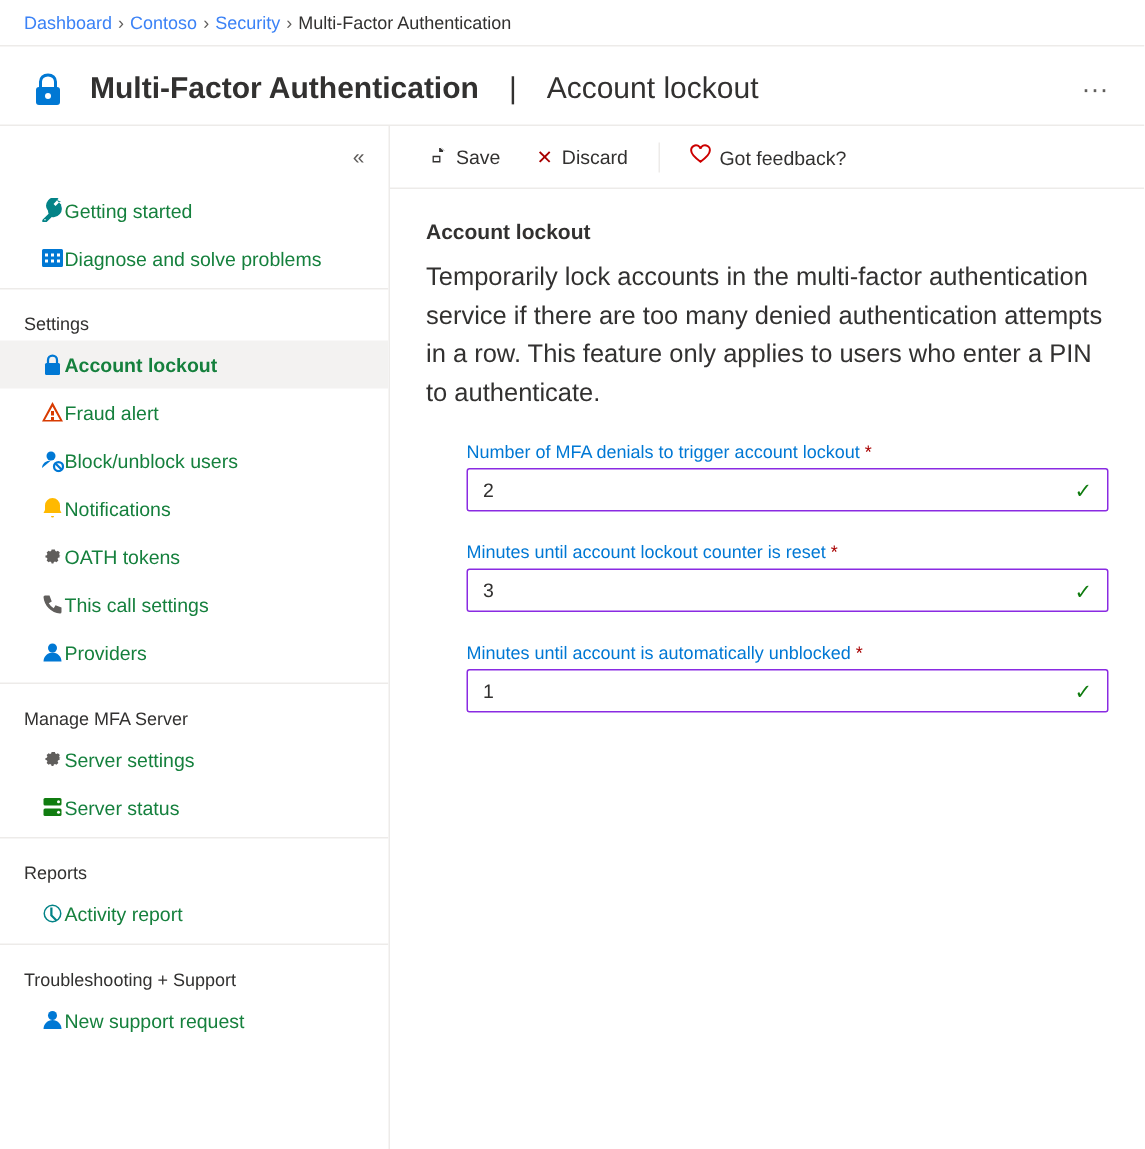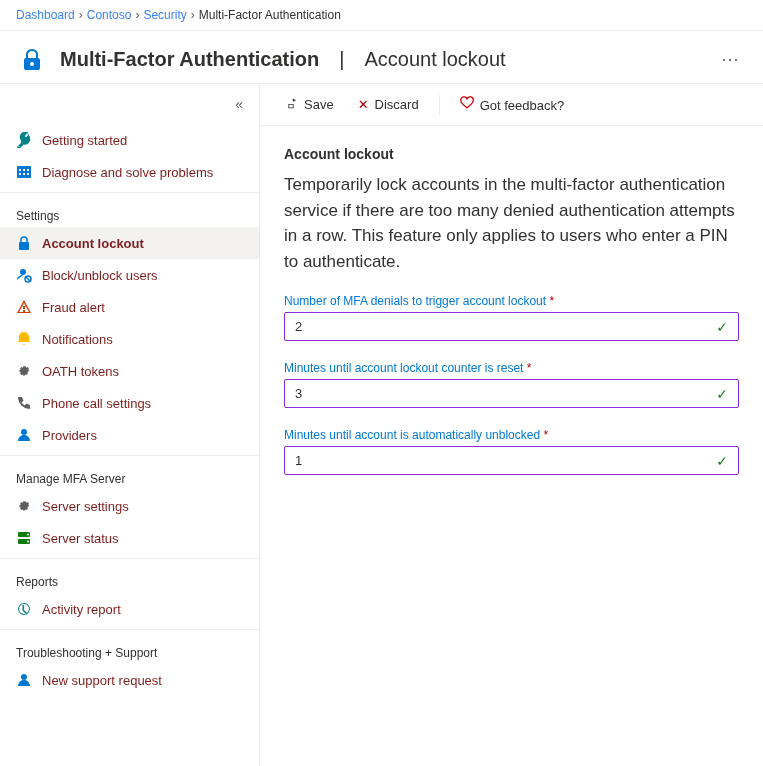--- a/index.html
+++ b/index.html
@@ -20,42 +20,42 @@
     .more-btn { margin-left: auto; background: none; border: none; cursor: pointer; font-size: 18px; color: #605e5c; padding: 4px 8px; }
 
     
     .main-layout { display: flex; flex: 1; overflow: hidden; }
 
     
     .sidebar { width: 260px; min-width: 260px; border-right: 1px solid #edebe9; overflow-y: auto; background: #fff; padding: 0; }
     .sidebar-collapse-btn { display: flex; justify-content: flex-end; padding: 8px 12px; }
     .collapse-btn { background: none; border: none; cursor: pointer; color: #605e5c; font-size: 14px; padding: 4px; }
 
-    .sidebar-nav-item { display: flex; align-items: center; gap: 10px; padding: 8px 16px; cursor: pointer; color: #7f1d1d; font-size: 13px; text-decoration: none; }
+    .sidebar-nav-item { display: flex; align-items: center; padding: 8px 27px; cursor: pointer; color: #15803d; font-size: 13px; text-decoration: none; }
     .sidebar-nav-item.active { background: #f3f2f1; font-weight: 600; }
     .sidebar-nav-item .nav-icon { width: 16px; height: 16px; display: flex; align-items: center; justify-content: center; flex-shrink: 0; }
 
     .sidebar-section-header { padding: 12px 16px 4px 16px; font-size: 12px; font-weight: 400; color: #323130; }
     .sidebar-divider { height: 1px; background: #edebe9; margin: 4px 0; }
 
     
     .content-area { flex: 1; overflow-y: auto; }
 
     
     .toolbar { display: flex; align-items: center; gap: 8px; padding: 8px 16px; border-bottom: 1px solid #edebe9; }
     .toolbar-btn { display: flex; align-items: center; gap: 6px; background: none; border: none; cursor: pointer; font-size: 13px; color: #323130; padding: 4px 8px; border-radius: 2px; justify-content: center; }
     .toolbar-divider { width: 1px; height: 20px; background: #edebe9; margin: 0 4px; }
     .toolbar-feedback { display: flex; align-items: flex-end; gap: 6px; background: none; border: none; cursor: pointer; font-size: 13px; color: #323130; padding: 4px 8px; }
 
     
     .content-body { padding: 20px 24px; }
     .section-title { font-size: 14px; font-weight: 600; color: #323130; margin-bottom: 10px; }
     .section-desc { font-size: 17px; color: #323130; line-height: 1.5; margin-bottom: 20px; max-width: 480px; }
 
-    .form-group { margin-bottom: 20px; }
+    .form-group { margin-bottom: 20px; margin-left: 27px; }
     .form-label { font-size: 12px; color: #0078d4; margin-bottom: 4px; display: block; }
     .form-label span.required { color: #a80000; }
     .form-input-wrapper { position: relative; border: 1px solid #8a2be2; border-radius: 2px; background: #fff; }
     .form-input-wrapper input { width: 100%; padding: 6px 32px 6px 10px; border: none; outline: none; font-size: 13px; color: #323130; background: transparent; }
     .form-input-check { position: absolute; right: 10px; top: 50%; transform: translateY(-50%); color: #107c10; font-size: 14px; }
 
     
     .icon-teal { color: #038387; }
     .icon-blue { color: #0078d4; }
     .icon-orange { color: #d83b01; }
@@ -123,41 +123,41 @@
       <span class="nav-icon icon-blue">
         <svg width="16" height="16" viewBox="0 0 16 16" fill="currentColor">
             <rect x="3" y="7" width="10" height="8" rx="1"></rect>
             <path d="M5 7V5a3 3 0 0 1 6 0v2" stroke="currentColor" stroke-width="1.5" fill="none"></path>
           </svg>
       </span>
       <span>Account lockout</span>
     </div>
 
     <div class="sidebar-nav-item">
+      <span class="nav-icon icon-orange">
+        <svg width="16" height="16" viewBox="0 0 16 16" fill="currentColor">
+            <path d="M8 1L1 14h14L8 1zm0 3l5 9H3l5-9zm-1 3v3h2V7H7zm0 4v2h2v-2H7z"></path>
+          </svg>
+      </span>
+      <span>Fraud alert</span>
+    </div>
+
+    <div class="sidebar-nav-item">
       <span class="nav-icon icon-blue">
         <svg width="16" height="16" viewBox="0 0 16 16" fill="currentColor">
             <circle cx="7" cy="5" r="3"></circle>
             <path d="M1 13c0-3 2.7-5 6-5"></path>
             <circle cx="12" cy="12" r="3" fill="none" stroke="#0078d4" stroke-width="1.5"></circle>
             <line x1="10" y1="10" x2="14" y2="14" stroke="#0078d4" stroke-width="1.5"></line>
           </svg>
       </span>
       <span>Block/unblock users</span>
     </div>
 
     <div class="sidebar-nav-item">
-      <span class="nav-icon icon-orange">
-        <svg width="16" height="16" viewBox="0 0 16 16" fill="currentColor">
-            <path d="M8 1L1 14h14L8 1zm0 3l5 9H3l5-9zm-1 3v3h2V7H7zm0 4v2h2v-2H7z"></path>
-          </svg>
-      </span>
-      <span>Fraud alert</span>
-    </div>
-
-    <div class="sidebar-nav-item">
       <span class="nav-icon icon-yellow">
         <svg width="16" height="16" viewBox="0 0 16 16" fill="currentColor">
             <path d="M8 1a5 5 0 0 0-5 5v3l-1 2h12l-1-2V6a5 5 0 0 0-5-5zm-1 12a1 1 0 0 0 2 0H7z"></path>
           </svg>
       </span>
       <span>Notifications</span>
     </div>
 
     <div class="sidebar-nav-item">
       <span class="nav-icon icon-gray">
@@ -167,21 +167,21 @@
       </span>
       <span>OATH tokens</span>
     </div>
 
     <div class="sidebar-nav-item">
       <span class="nav-icon icon-gray">
         <svg width="16" height="16" viewBox="0 0 16 16" fill="currentColor">
             <path d="M3 2h3l1.5 4-2 1.2a9 9 0 0 0 3.3 3.3L10 8.5 14 10v3a1 1 0 0 1-1 1A12 12 0 0 1 2 3a1 1 0 0 1 1-1z"></path>
           </svg>
       </span>
-      <span>Phone call settings</span>
+      <span>This call settings</span>
     </div>
 
     <div class="sidebar-nav-item">
       <span class="nav-icon icon-blue">
         <svg width="16" height="16" viewBox="0 0 16 16" fill="currentColor">
             <circle cx="8" cy="5" r="3"></circle>
             <path d="M2 14c0-3.3 2.7-6 6-6s6 2.7 6 6H2z"></path>
           </svg>
       </span>
       <span>Providers</span>

